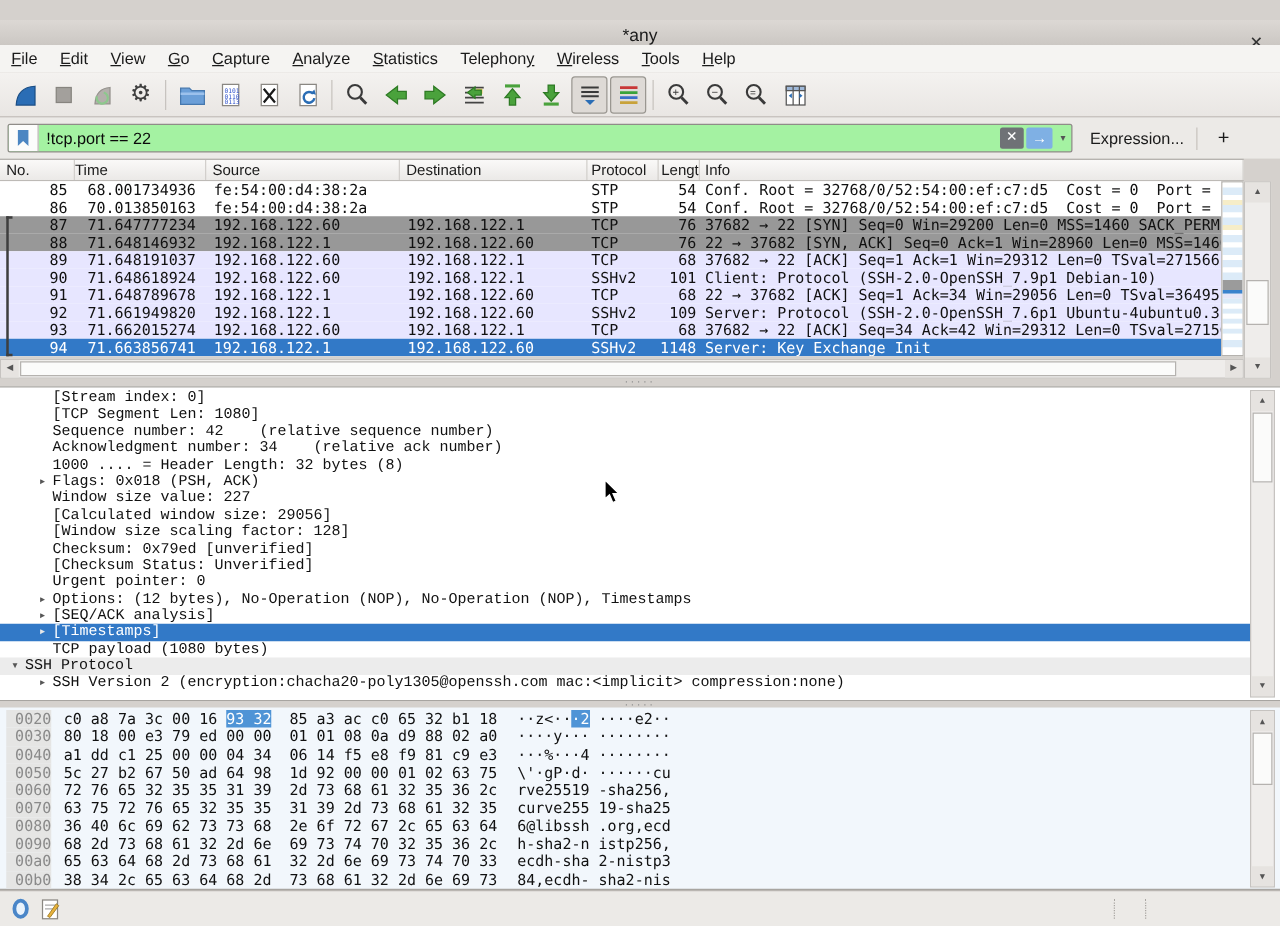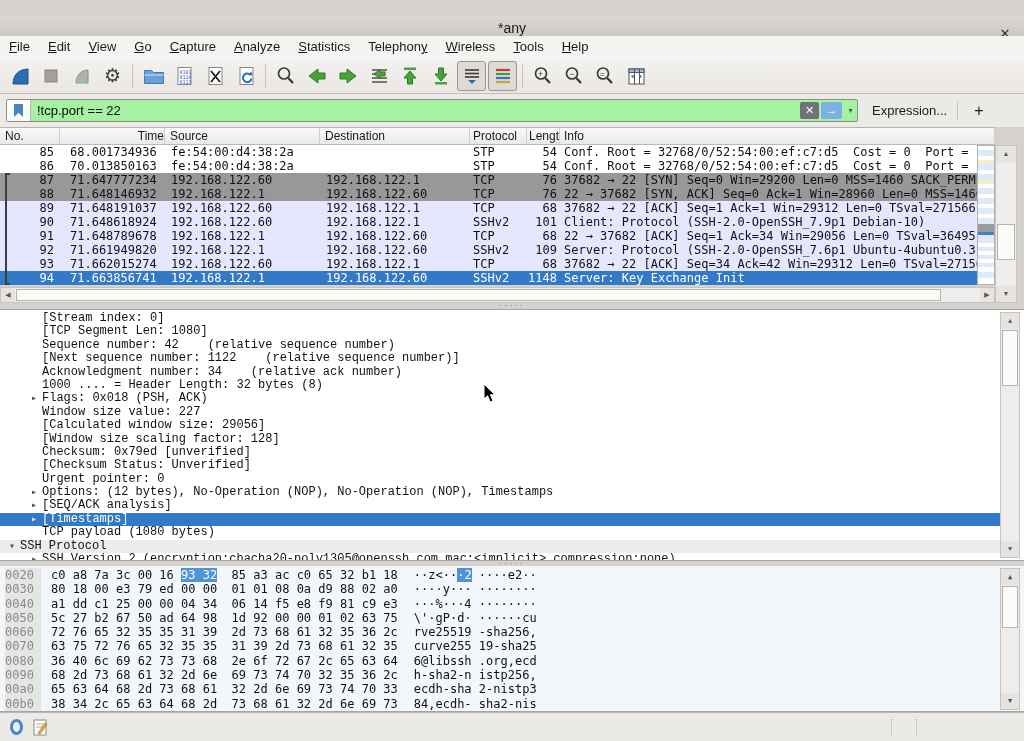--- a/index.html
+++ b/index.html
@@ -53,21 +53,21 @@
   .fexpr { font-size:13px; margin-left:14px; color:#1a1a1a; }
   .fsep { width:1px; height:18px; background:#c7c3bf; margin:0 10px; }
   .fplus { font-size:16px; color:#1a1a1a; padding:0 6px; }
 
   
   #plist { position:absolute; left:0; top:127px; width:1024px; height:176px; background:#d5d1cd; }
   .phead { display:flex; width:995px; height:18px; background:linear-gradient(#faf9f8,#ebe9e7);
     border-top:1px solid #b6b3af; border-bottom:1px solid #bdbab6; font-size:12px; color:#1a1a1a; }
   .hcell { border-right:1px solid #d2cfcc; overflow:hidden; white-space:pre; line-height:17px; }
   .phead .hcell:nth-of-type(1){width:60px;padding-left:5px}
-  .phead .hcell:nth-of-type(2){width:105px;text-align:right}
+  .phead .hcell:nth-of-type(2){width:105px;text-align:left}
   .phead .hcell:nth-of-type(3){width:155px;padding-left:5px}
   .phead .hcell:nth-of-type(4){width:150px;padding-left:5px}
   .phead .hcell:nth-of-type(5){width:57px;padding-left:3px}
   .phead .hcell:nth-of-type(6){width:33px;padding-left:2px}
   .phead .hcell:nth-of-type(7){flex:1;padding-left:4px}
   #rows { position:absolute; left:0; top:18px; width:977px; height:140px; background:#fff;
     font-family:"DejaVu Sans Mono","Liberation Mono",monospace; font-size:12px; overflow:hidden; }
   .prow { display:flex; height:14px; line-height:14px; }
   .prow.stp{background:#ffffff} .prow.syn{background:#989898} .prow.tcp{background:#e7e6ff}
   .prow.sel{background:#3279c7;color:#ffffff}
@@ -120,21 +120,21 @@
   .dline.selected{background:#3279c7;color:#fff} .dline.selected .arrow{color:#e8e8e8}
   .dline.shaded{background:#ececec}
   #details-vscroll { right:4px; top:2px; width:20px; height:246px; }
   #details-vscroll .sthumb { top:17px; height:56px; }
 
   
   #bytes { position:absolute; left:0; top:566px; width:1024px; height:146px; background:#f2f7fc;
     border-bottom:1px solid #a8a5a1; overflow:hidden; padding-top:2px;
     font-family:"DejaVu Sans Mono","Liberation Mono",monospace; font-size:12px; }
   .hrow { display:flex; height:14.3px; line-height:14.3px; white-space:pre; }
-  .off { width:36px; margin-left:5px; background:#e5e5e4; color:#8a8a8a; text-align:left; }
+  .off { width:36px; margin-left:5px; background:#e5e5e4; color:#8a8a8a; text-align:right; }
   .hx { margin-left:10px; } .asc { margin-left:16px; }
   .hl { background:#4f94d6; color:#fff; }
   #bytes-vscroll { right:4px; top:2px; width:20px; height:142px; }
   #bytes-vscroll .sthumb { top:17px; height:42px; }
 
   
   #statusbar { position:absolute; left:0; top:712px; width:1024px; height:29px; background:#eceae7;
     border-top:1px solid #bab6b2; display:flex; align-items:center; font-size:13px; color:#222;
     padding:0 10px; }
   .expert { width:13px; height:16px; border-radius:50%; background:#eaf3fc;
@@ -492,21 +492,20 @@
 
   <div id="details">
     <div>
 
         <div class="dline lvl1"><span class="arrow"></span><span>[Stream index: 0]</span></div>
 
         <div class="dline lvl1"><span class="arrow"></span><span>[TCP Segment Len: 1080]</span></div>
 
         <div class="dline lvl1"><span class="arrow"></span><span>Sequence number: 42    (relative sequence number)</span></div>
 
-        <div class="dline lvl1"><span class="arrow"></span><span>[Next sequence number: 1122    (relative sequence number)]</span></div>
 
         <div class="dline lvl1"><span class="arrow"></span><span>Acknowledgment number: 34    (relative ack number)</span></div>
 
         <div class="dline lvl1"><span class="arrow"></span><span>1000 .... = Header Length: 32 bytes (8)</span></div>
 
         <div class="dline lvl1"><span class="arrow">▸</span><span>Flags: 0x018 (PSH, ACK)</span></div>
 
         <div class="dline lvl1"><span class="arrow"></span><span>Window size value: 227</span></div>
 
         <div class="dline lvl1"><span class="arrow"></span><span>[Calculated window size: 29056]</span></div>

